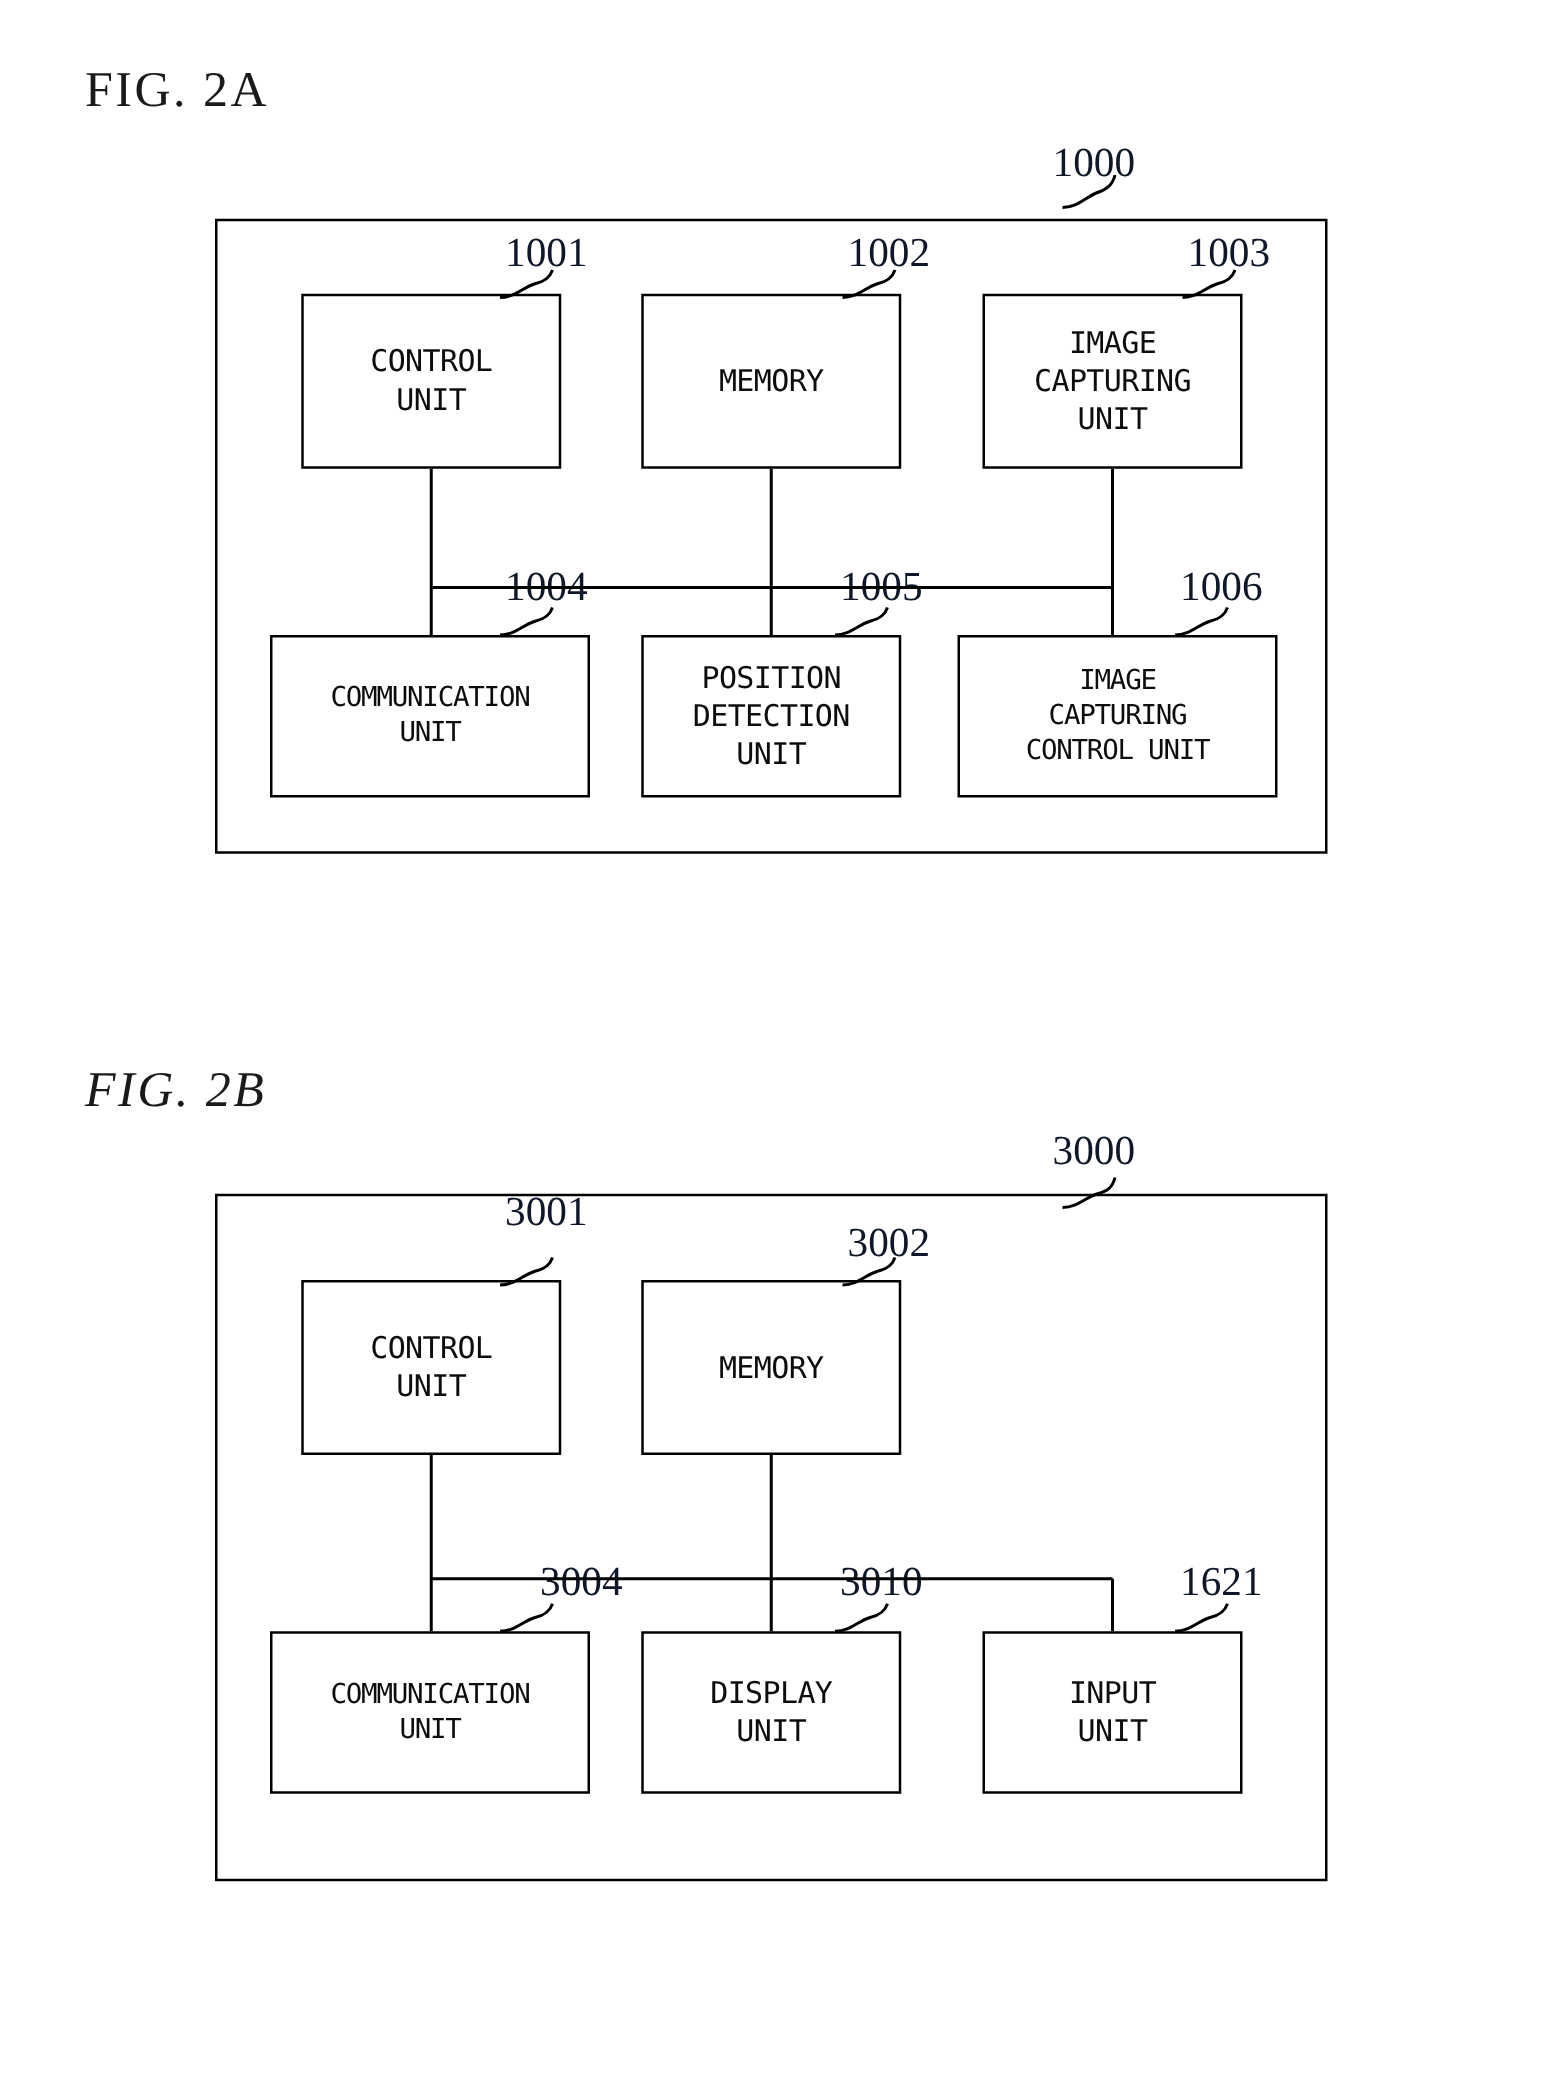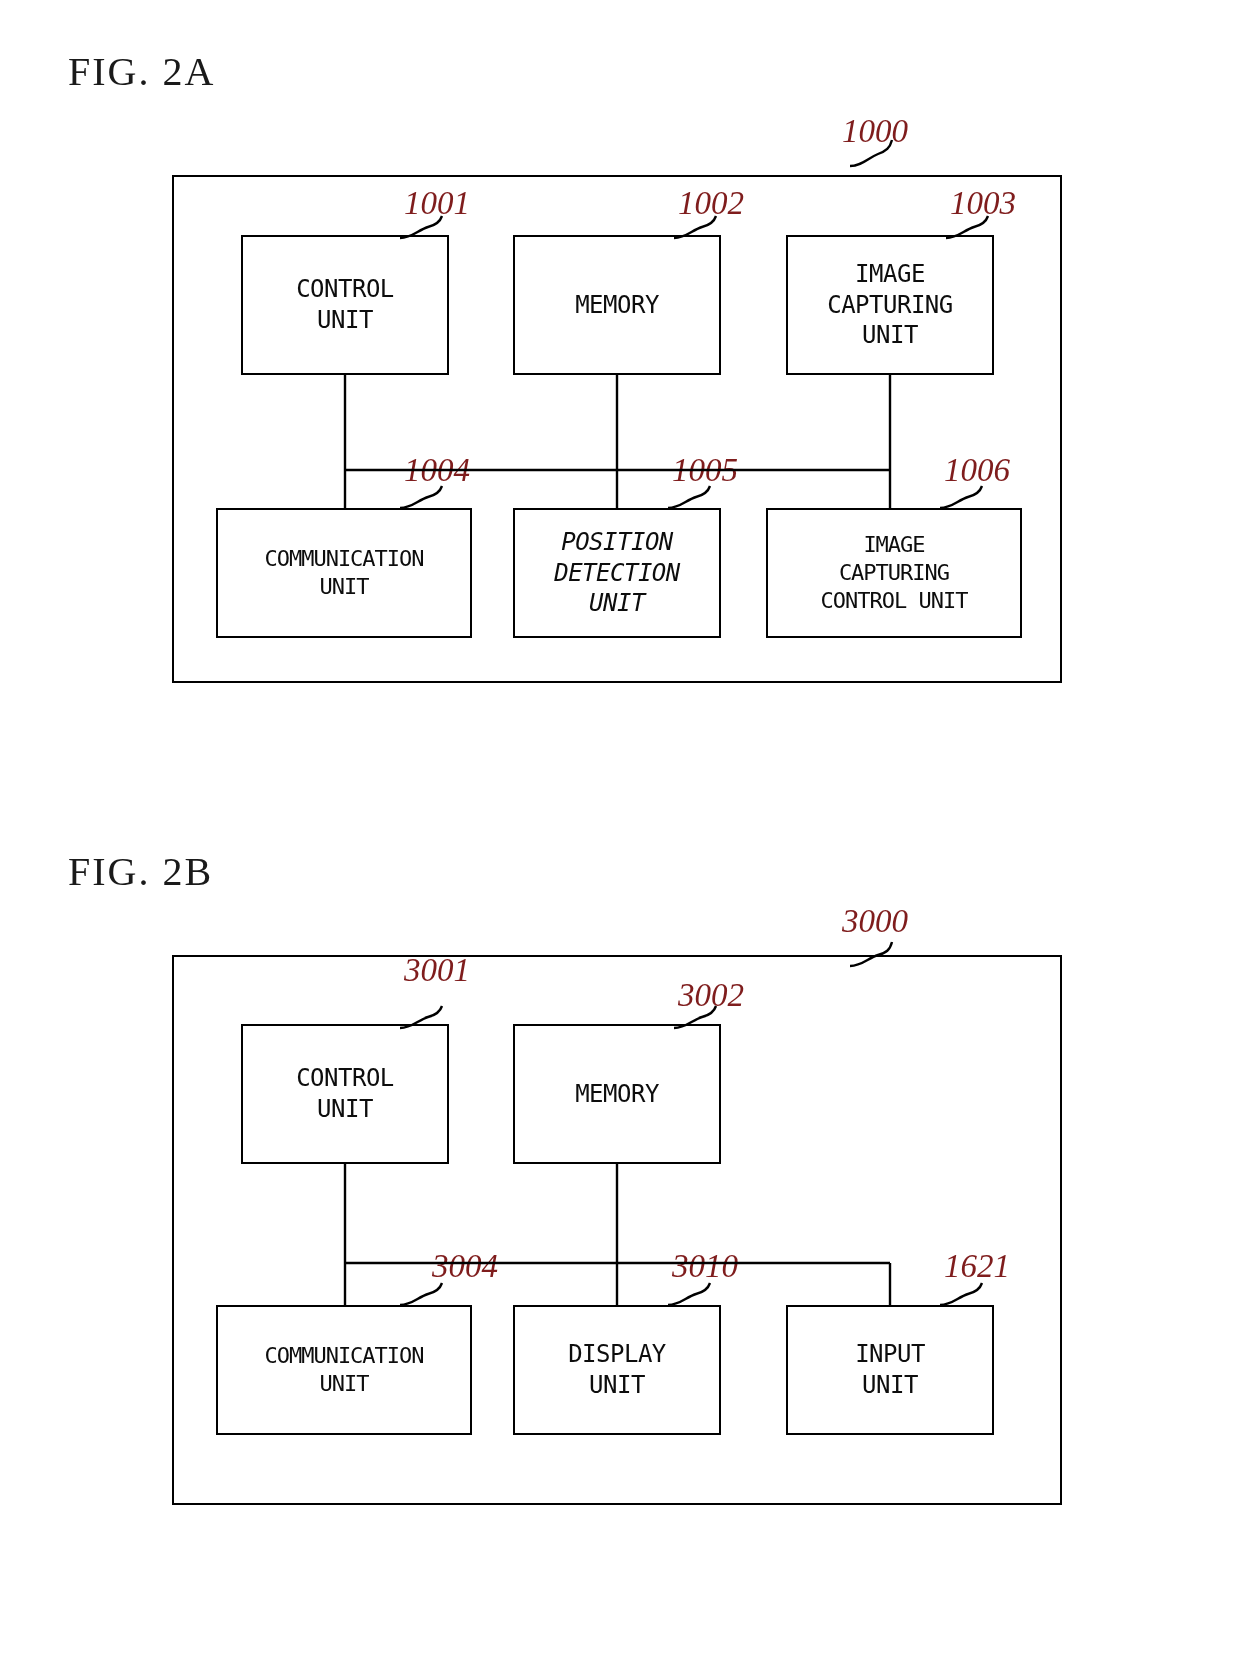--- a/index.html
+++ b/index.html
@@ -33,24 +33,23 @@
     position: absolute;
     left: 0; top: 0;
     width: 1240px;
     height: 1670px;
     pointer-events: none;
   }
   .ref-num {
     position: absolute;
     font-family: "Liberation Serif", serif;
     font-size: 33px;
-    color: #7f1d1d;
+    color: #0f172a;
     white-space: nowrap;
     letter-spacing: 0px;
-    font-style: italic;
   }
   .unit-box {
     position: absolute;
     box-sizing: border-box;
     border: 2.5px solid #000;
     background: transparent;
     display: flex;
     align-items: center;
     justify-content: center;
   }
@@ -101,32 +100,32 @@
   <div class="unit-box" style="left:786px; top:235px; width:208px; height:140px;">
     <div class="unit-label">IMAGE
 CAPTURING
 UNIT</div>
   </div>
 
   <div class="unit-box" style="left:216px; top:508px; width:256px; height:130px;">
     <div class="unit-label small">COMMUNICATION
 UNIT</div>
   </div>
-  <div class="unit-box" style="left:513px; top:508px; width:208px; height:130px;font-style:italic;">
+  <div class="unit-box" style="left:513px; top:508px; width:208px; height:130px;">
     <div class="unit-label">POSITION
 DETECTION
 UNIT</div>
   </div>
   <div class="unit-box" style="left:766px; top:508px; width:256px; height:130px;">
     <div class="unit-label small">IMAGE
 CAPTURING
 CONTROL UNIT</div>
   </div>
 
-  <div class="fig-label" style="left:68px; top:848px;">FIG. 2B</div>
+  <div class="fig-label" style="left:68px; top:848px;font-style:italic;">FIG. 2B</div>
 
   <div class="outer-frame" style="left:172px; top:955px; width:890px; height:550px;"></div>
 
   <div class="ref-num" style="left:842px; top:903px;">3000</div>
   <div class="ref-num" style="left:404px; top:952px;">3001</div>
   <div class="ref-num" style="left:678px; top:977px;">3002</div>
   <div class="ref-num" style="left:404px; top:1248px;margin-left:28px;">3004</div>
   <div class="ref-num" style="left:672px; top:1248px;">3010</div>
   <div class="ref-num" style="left:944px; top:1248px;">1621</div>
 

